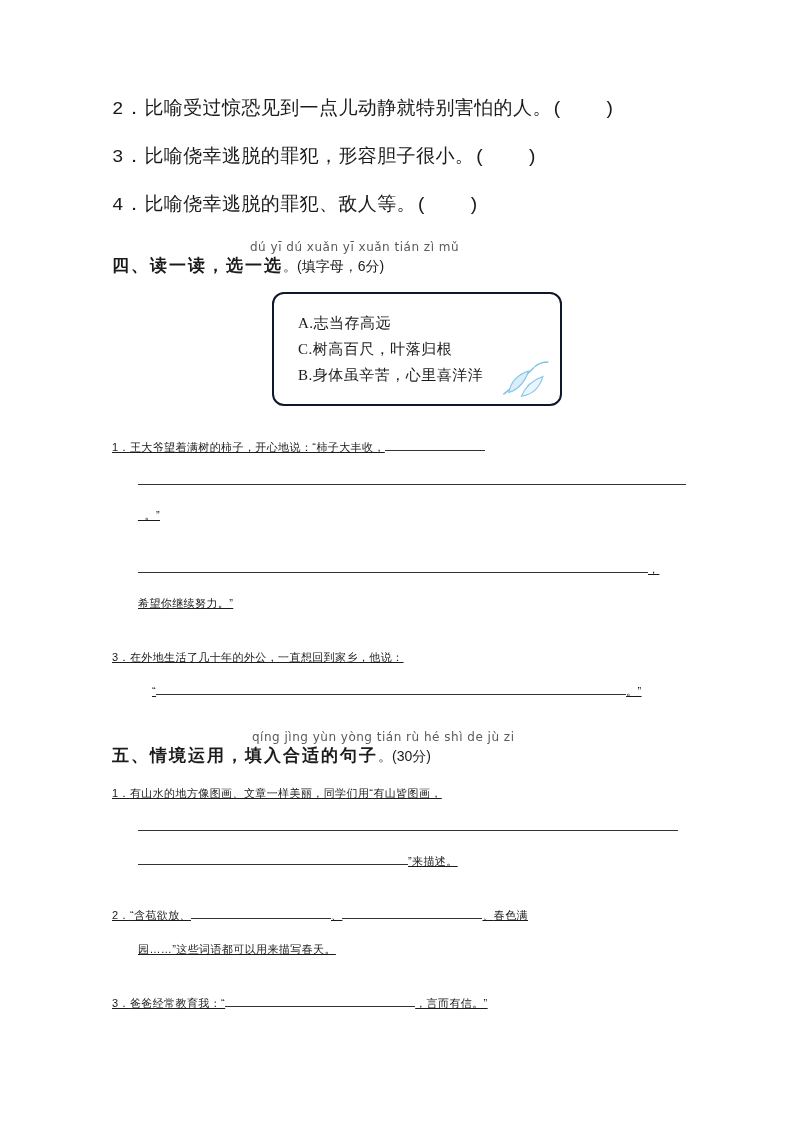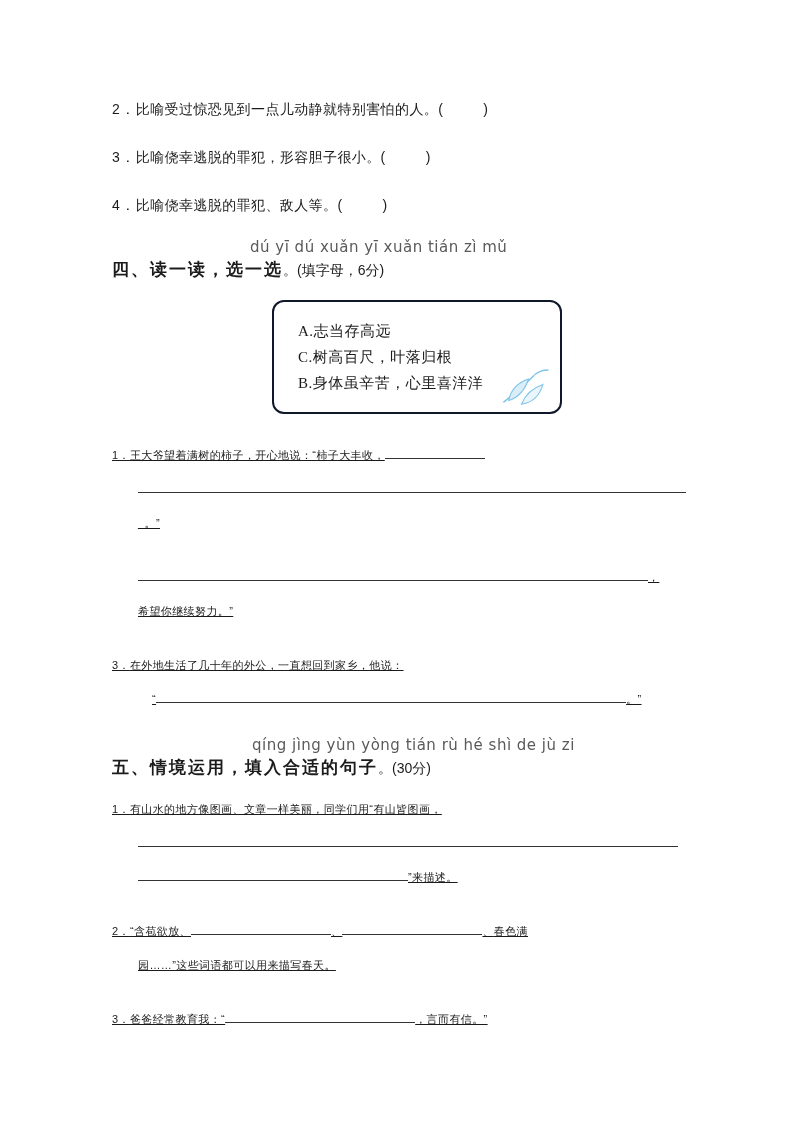--- a/index.html
+++ b/index.html
@@ -24,47 +24,48 @@
   }
   .content {
     position: absolute;
     left: 112px;
     top: 96px;
     width: 578px;
   }
 
   
   .qline {
-    font-size: 14px;
+    font-size: 19px;
     line-height: 26px;
     margin: 0 0 22px 0;
     letter-spacing: 0.4px;
+    font-family: Liberation Mono, monospace;
   }
   .qline .num {
     letter-spacing: 1px;
   }
 
   
   .section {
     margin: 0 0 10px 0;
     position: relative;
   }
   .pinyin-row {
-    font-size: 15px;
+    font-size: 12px;
     color: #5a5a5a;
     letter-spacing: 0.5px;
     font-family: "DejaVu Sans", sans-serif;
     height: 14px;
     line-height: 14px;
     white-space: nowrap;
   }
   .sec-head {
     font-size: 17px;
     font-weight: bold;
-    line-height: 32px;
+    line-height: 24px;
     letter-spacing: 2px;
     white-space: nowrap;
   }
   .sec-head .pts {
     font-size: 14px;
     font-weight: normal;
     letter-spacing: 0;
   }
 
   .pinyin-4 { padding-left: 138px; }

